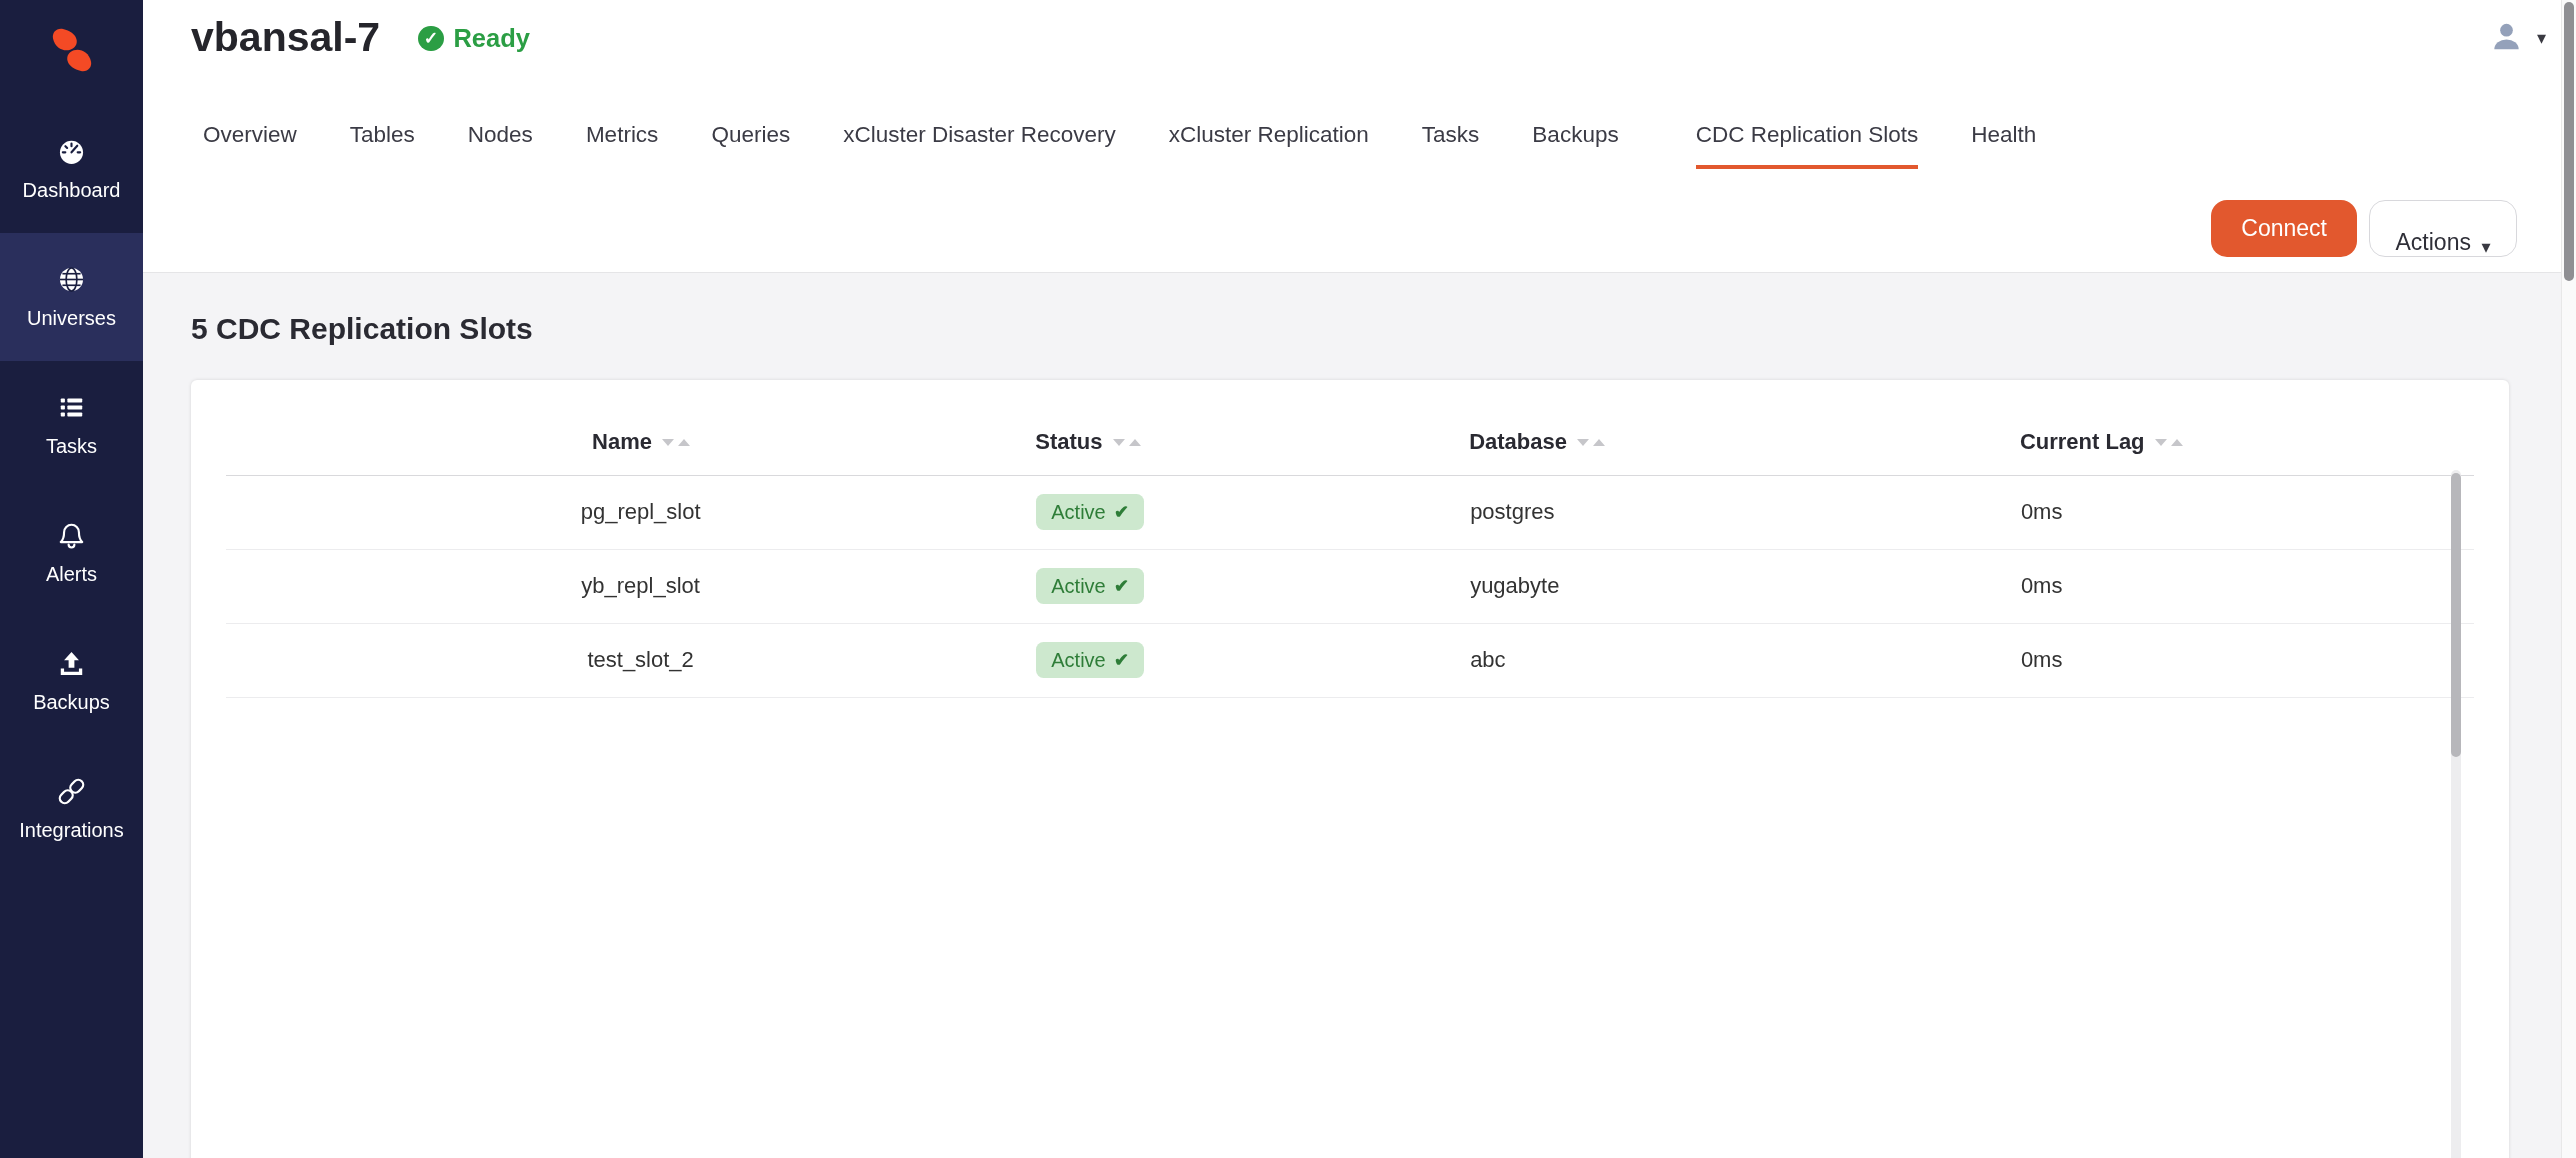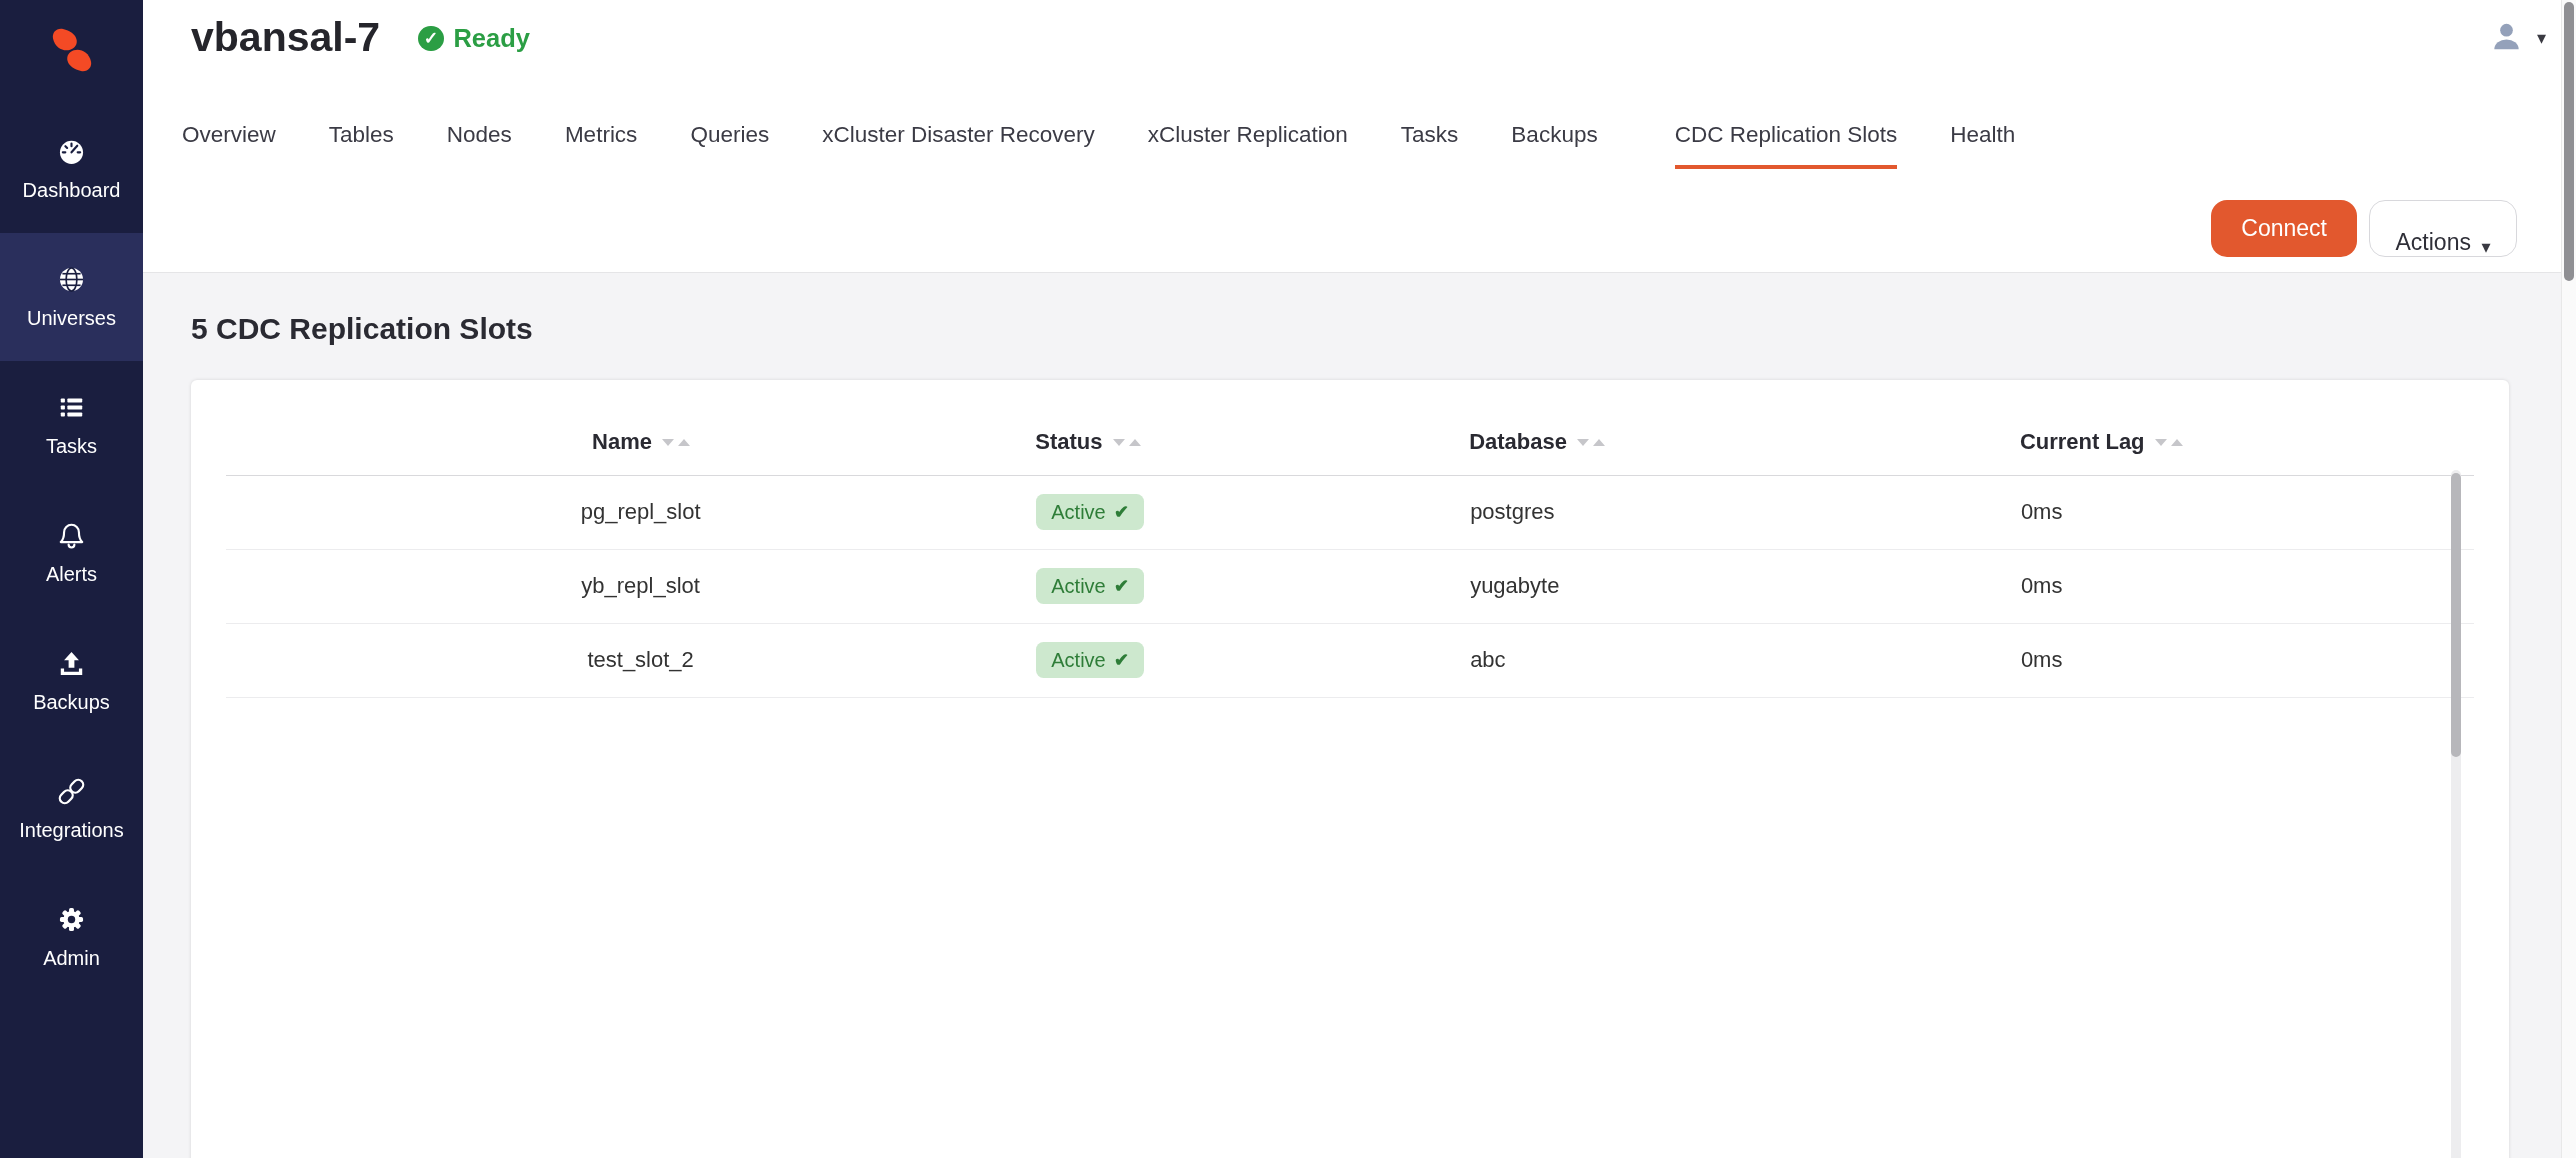--- a/index.html
+++ b/index.html
@@ -40,21 +40,21 @@
            color: var(--status-green); font-size: 25.5px; font-weight: 600; }
   .ready-check {
     width: 25.5px; height: 25.5px; border-radius: 50%; background: var(--status-green);
     color: #fff; font-size: 17.3px; font-weight: 700;
     display: flex; align-items: center; justify-content: center;
   }
   .user-menu { position: absolute; top: 16.5px; right: 30px; display: flex; align-items: center; gap: 10.5px; cursor: pointer; }
   .user-menu svg { width: 39px; height: 39px; }
   .caret { font-size: 18px; color: #3A3A42; line-height: 1; }
 
-  .tabs { display: flex; gap: 53px; padding-left: 39px; margin-top: 63px; }
+  .tabs { display: flex; gap: 53px; padding-left: 60px; margin-top: 63px; }
   .tab { font-size: 22.5px; color: #3B3B45; cursor: pointer; white-space: nowrap;
          padding-bottom: 16.5px; border-bottom: 4.5px solid transparent; }
   .tab.active { border-bottom-color: var(--accent-orange); margin-left: 24px; }
 
   .header-buttons { position: absolute; right: 59px; top: 200px; display: flex; gap: 12px; }
   .btn { height: 57px; border-radius: 16px; font-family: "Liberation Sans", sans-serif; font-size: 23px; cursor: pointer; }
   .btn-connect { padding: 0 30px; background: var(--accent-orange); color: #fff; border: none; font-weight: 500; }
   .btn-actions { padding: 0 25.5px; background: #fff; color: #2F2F38; border: 1.5px solid #D8D8DC;
                  display: flex; align-items: flex-end; gap: 10.5px; }
 
@@ -176,35 +176,20 @@
         <div class="nav-item">
           <span class="nav-icon">
             <svg viewBox="0 0 40 40" fill="none">
               <g stroke="#fff" stroke-width="2.8" transform="rotate(-45 20 20)">
                 <rect x="2.5" y="14" width="17" height="12" rx="6"></rect>
                 <rect x="20.5" y="14" width="17" height="12" rx="6"></rect>
               </g>
             </svg>
           </span>
           <span class="nav-label">Integrations</span>
-        </div>
-        <div class="nav-item">
-          <span class="nav-icon">
-            <svg viewBox="0 0 40 40">
-              <g fill="#fff">
-                <rect x="17" y="6" width="6" height="28" rx="2"></rect>
-                <rect x="17" y="6" width="6" height="28" rx="2" transform="rotate(45 20 20)"></rect>
-                <rect x="17" y="6" width="6" height="28" rx="2" transform="rotate(90 20 20)"></rect>
-                <rect x="17" y="6" width="6" height="28" rx="2" transform="rotate(135 20 20)"></rect>
-                <circle cx="20" cy="20" r="10"></circle>
-              </g>
-              <circle cx="20" cy="20" r="4.5" style="fill:var(--sidebar-bg)"></circle>
-            </svg>
-          </span>
-          <span class="nav-label">Admin</span>
         </div>
       </nav>
   </aside>
 
   <div class="main">
 
     <header class="header">
       <div class="title-row">
         <h1 class="page-title">vbansal-7</h1>
         <span class="ready">

